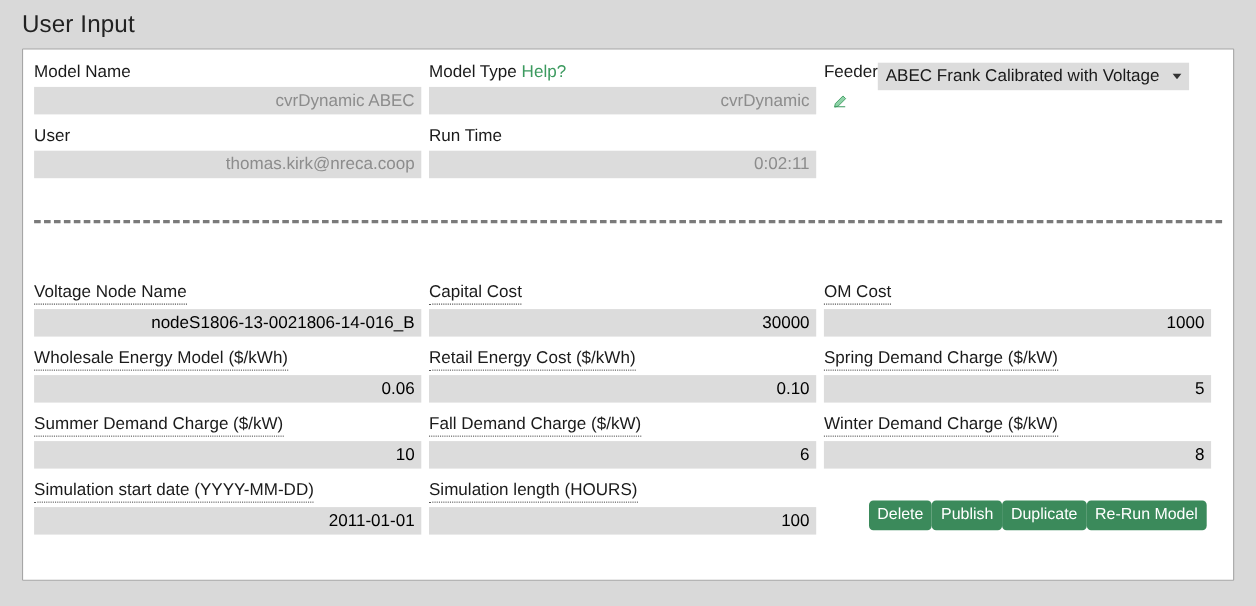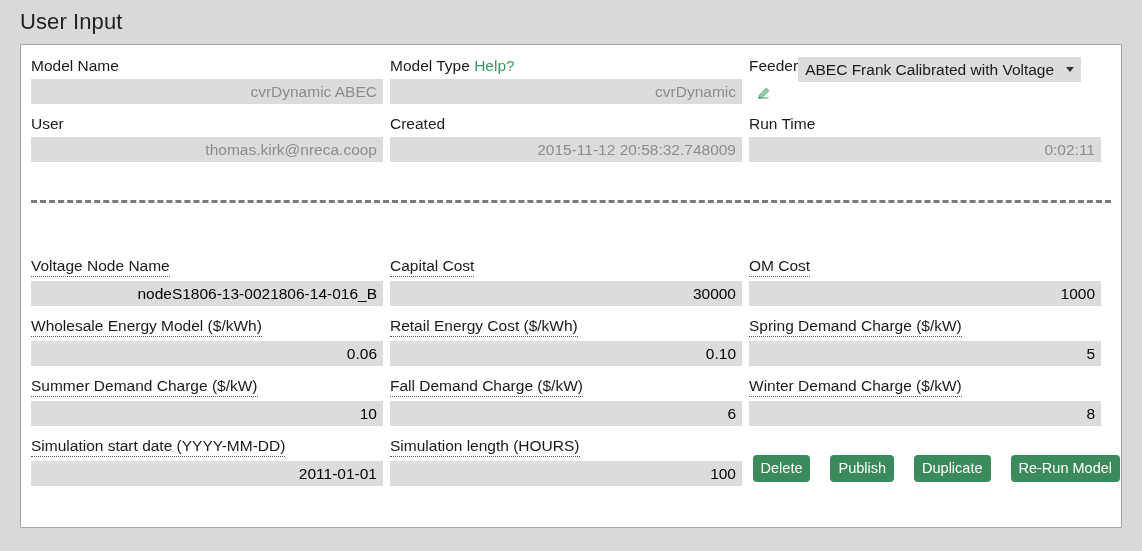--- a/index.html
+++ b/index.html
@@ -122,24 +122,24 @@
     pointer-events: none;
   }
   .edit-icon {
     display: inline-block;
     vertical-align: top;
     margin-left: 8px;
     margin-top: 4px;
   }
   .buttons {
     position: absolute;
-    right: 1px;
+    right: 24px;
     top: 410px;
     display: flex;
-    gap: 20px;
+    gap: 0;
   }
   .btn {
     background: #3b8a5b;
     color: #ffffff;
     border: none;
     border-radius: 4px;
     font-family: "Liberation Sans", sans-serif;
     font-size: 14.5px;
     line-height: 14px;
     padding: 6px 8px 7px 8px;
@@ -161,21 +161,20 @@
           <div class="field"><div class="flabel"><span>Model Type</span> <a href="#" class="help-link">Help?</a></div><input class="inp disabled" type="text" disabled="" value="cvrDynamic" style=""></div>
           <div class="field"><div class="flabel"><span>Feeder</span></div><span class="select-wrap"><select class="sel">
                 <option>ABEC Frank Calibrated with Voltage</option>
               </select><span class="sel-arrow"></span></span><span class="edit-icon"><svg width="13" height="13" viewBox="0 0 16 16">
                 <path d="M11.5 1.5 L14.5 4.5 L6 13 L2 14 L3 10 Z" fill="#8fd3a8" stroke="#3c9a5f" stroke-width="1"></path>
                 <path d="M2.5 13.5 L14 13.5" stroke="#3c9a5f" stroke-width="1.2"></path>
               </svg></span></div>
         </div>
         <div class="row">
           <div class="field"><div class="flabel"><span>User</span></div><input class="inp disabled" type="text" disabled="" value="thomas.kirk@nreca.coop" style=""></div>
-          <div class="field"><div class="flabel"><span>Created</span></div><input class="inp disabled" type="text" disabled="" value="2015-11-12 20:58:32.748009" style=""></div>
           <div class="field"><div class="flabel"><span>Run Time</span></div><input class="inp disabled" type="text" disabled="" value="0:02:11" style=""></div>
         </div>
       </div>
     <div class="divider"></div>
     <div class="grid" id="param-grid" style="top:184px;margin-top:28px;">
         <div class="row">
           <div class="field"><div class="flabel tip"><span>Voltage Node Name</span></div><input class="inp" type="text" value="nodeS1806-13-0021806-14-016_B" style=""></div>
           <div class="field"><div class="flabel tip"><span>Capital Cost</span></div><input class="inp" type="text" value="30000" style=""></div>
           <div class="field"><div class="flabel tip"><span>OM Cost</span></div><input class="inp" type="text" value="1000" style=""></div>
         </div>

